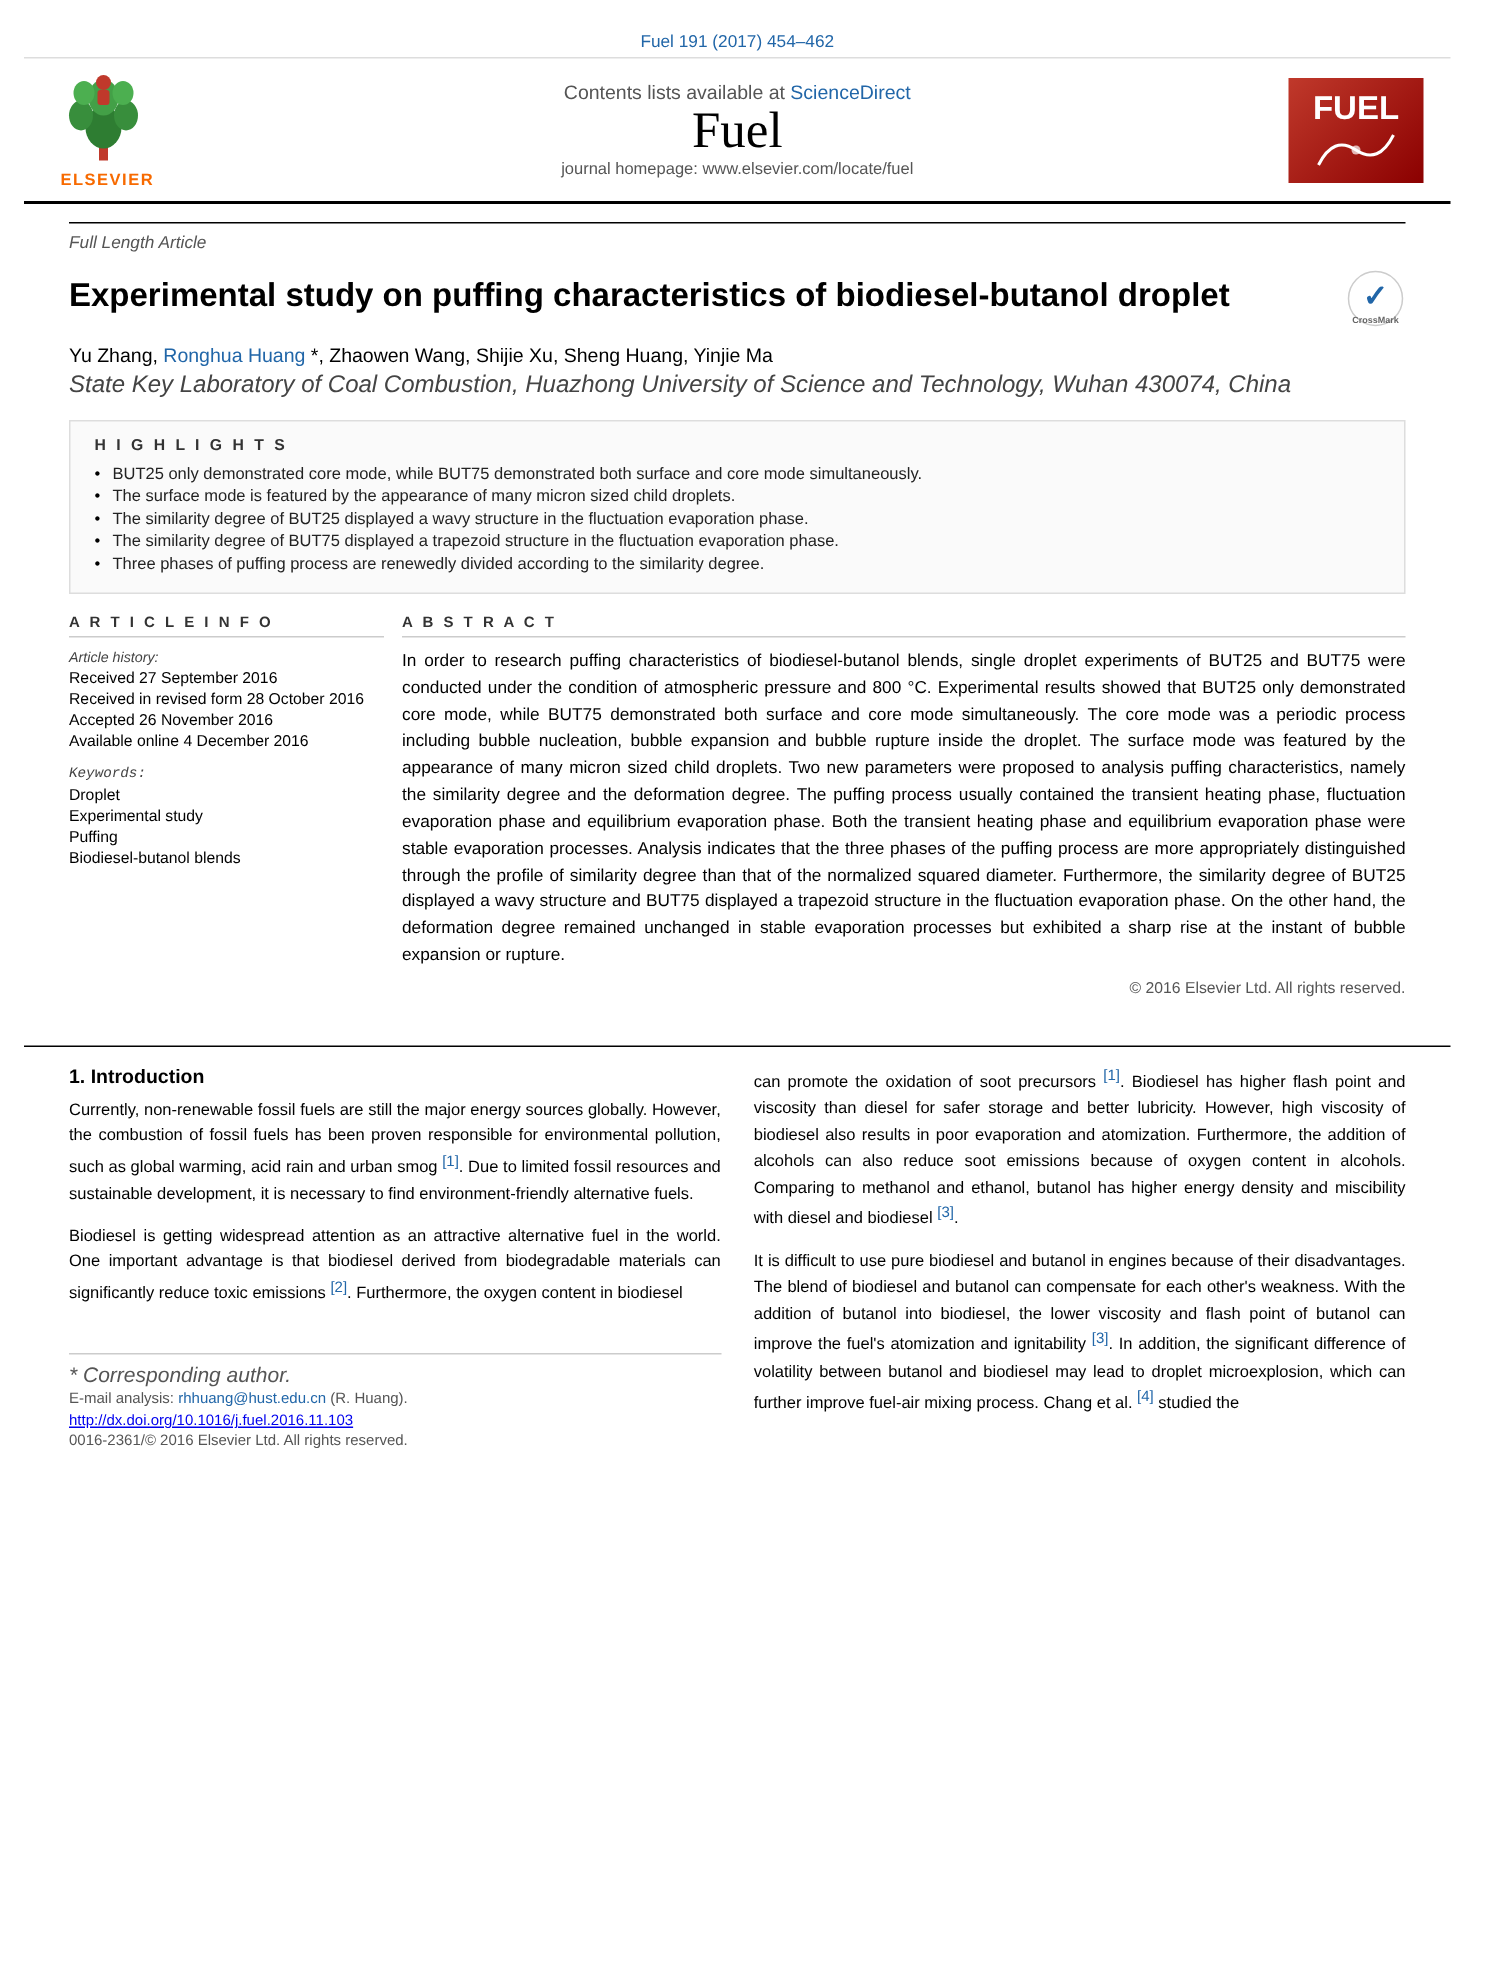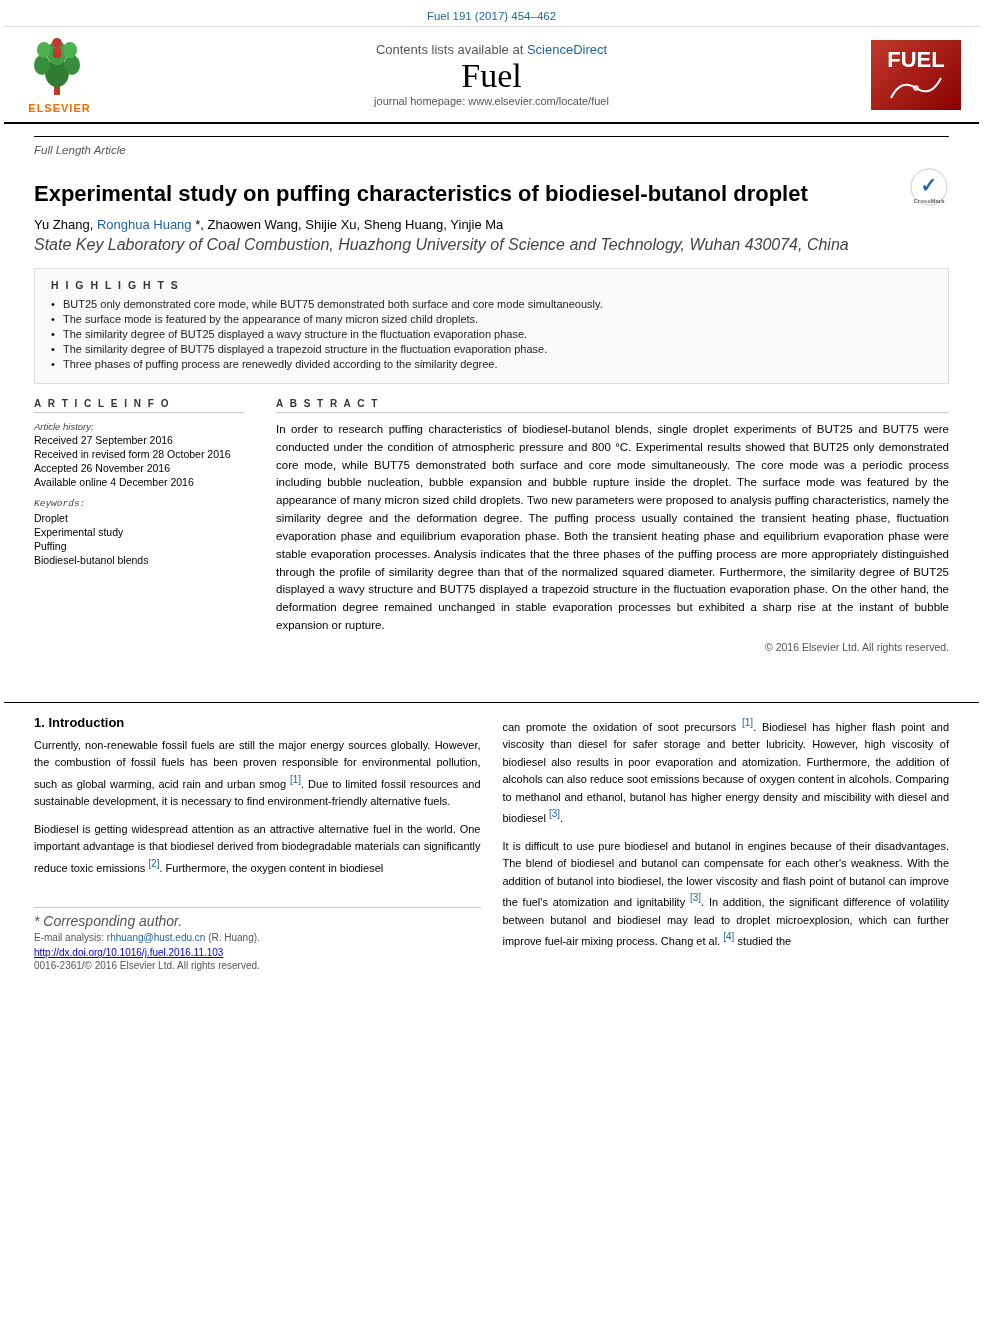--- a/index.html
+++ b/index.html
@@ -8,21 +8,21 @@
       font-family: 'Times New Roman', Times, serif;
       font-size: 13px;
       color: #000;
       width: 992px;
       min-height: 1323px;
     }
     .page {
       width: 983px;
       min-height: 1323px;
       background: #fff;
-      padding: 4px;
+      padding: 16px;
     }
     
     .citation-bar {
       text-align: center;
       padding: 6px 0 4px 0;
       font-size: 11.5px;
       color: #2166a8;
       font-family: Arial, sans-serif;
       border-bottom: 1px solid #ddd;
     }
@@ -115,21 +115,21 @@
       padding-top: 7px;
     }
     .article-main-title {
       font-family: Arial, sans-serif;
       font-size: 22px;
       font-weight: bold;
       color: #000;
       line-height: 1.25;
       margin-bottom: 10px;
       display: flex;
-      align-items: flex-end;
+      align-items: center;
       justify-content: space-between;
     }
     .article-main-title-text {
       flex: 1;
       padding-right: 15px;
     }
     .crossmark-icon {
       width: 40px;
       height: 40px;
       flex-shrink: 0;
@@ -181,22 +181,22 @@
     }
     .highlights-list li::before {
       content: '•';
       position: absolute;
       left: 0;
       color: #000;
     }
     
     .two-col {
       display: flex;
-      gap: 32px;
-      margin-bottom: 29px;
+      gap: 12px;
+      margin-bottom: 12px;
     }
     .col-left {
       width: 210px;
       flex-shrink: 0;
     }
     .col-right {
       flex: 1;
     }
     .section-label {
       font-family: Arial, sans-serif;

